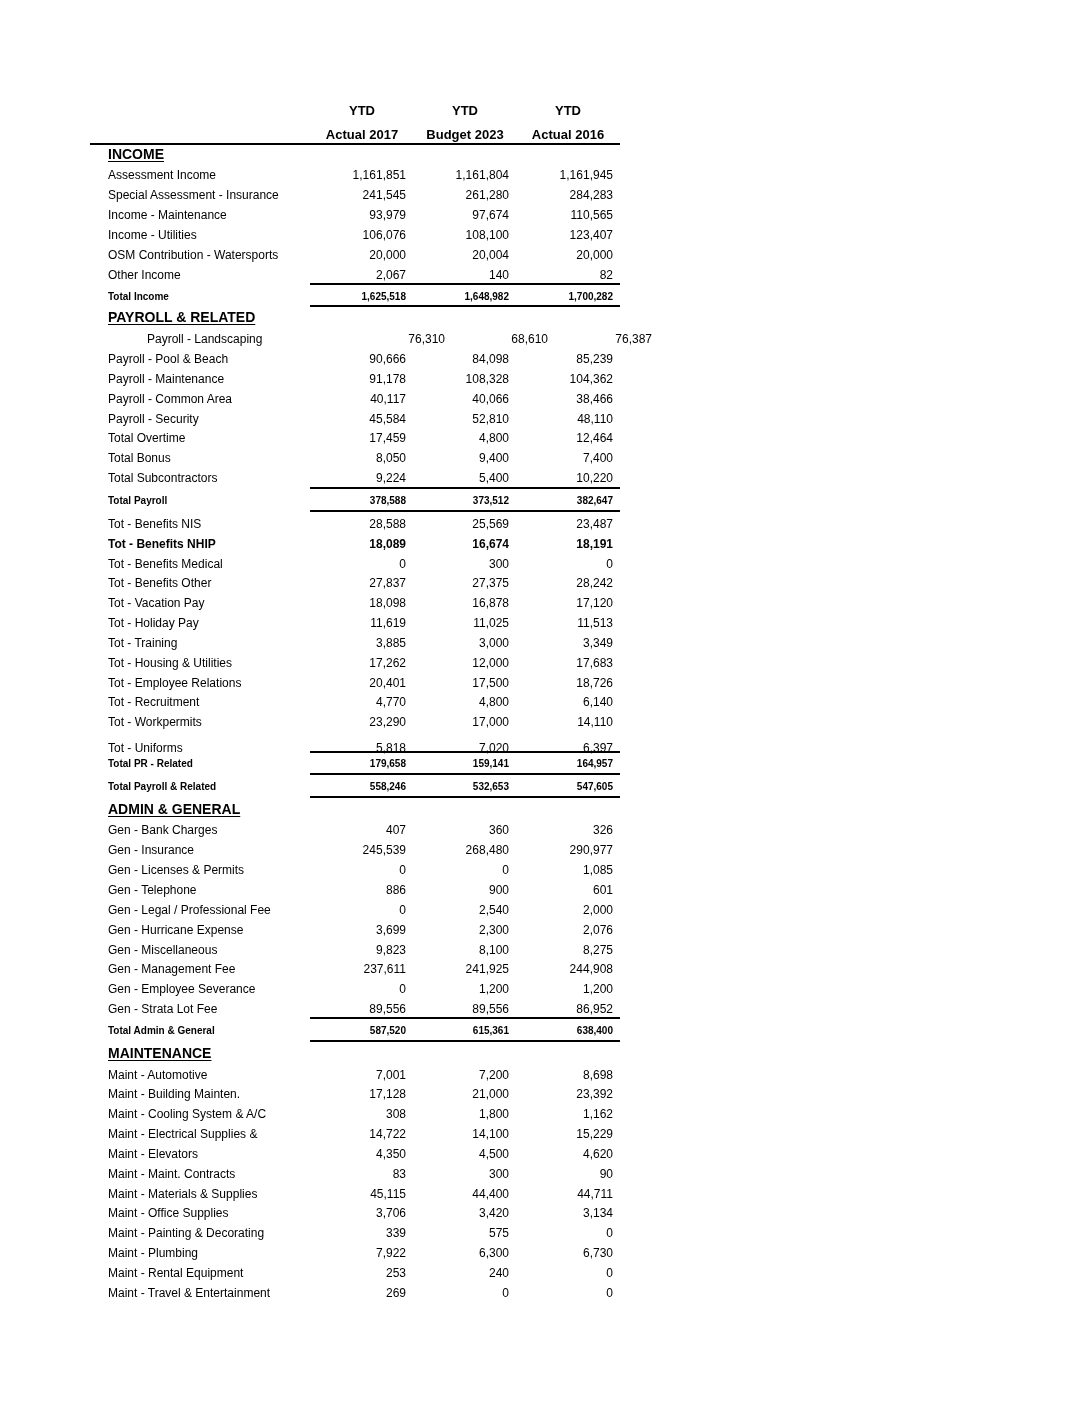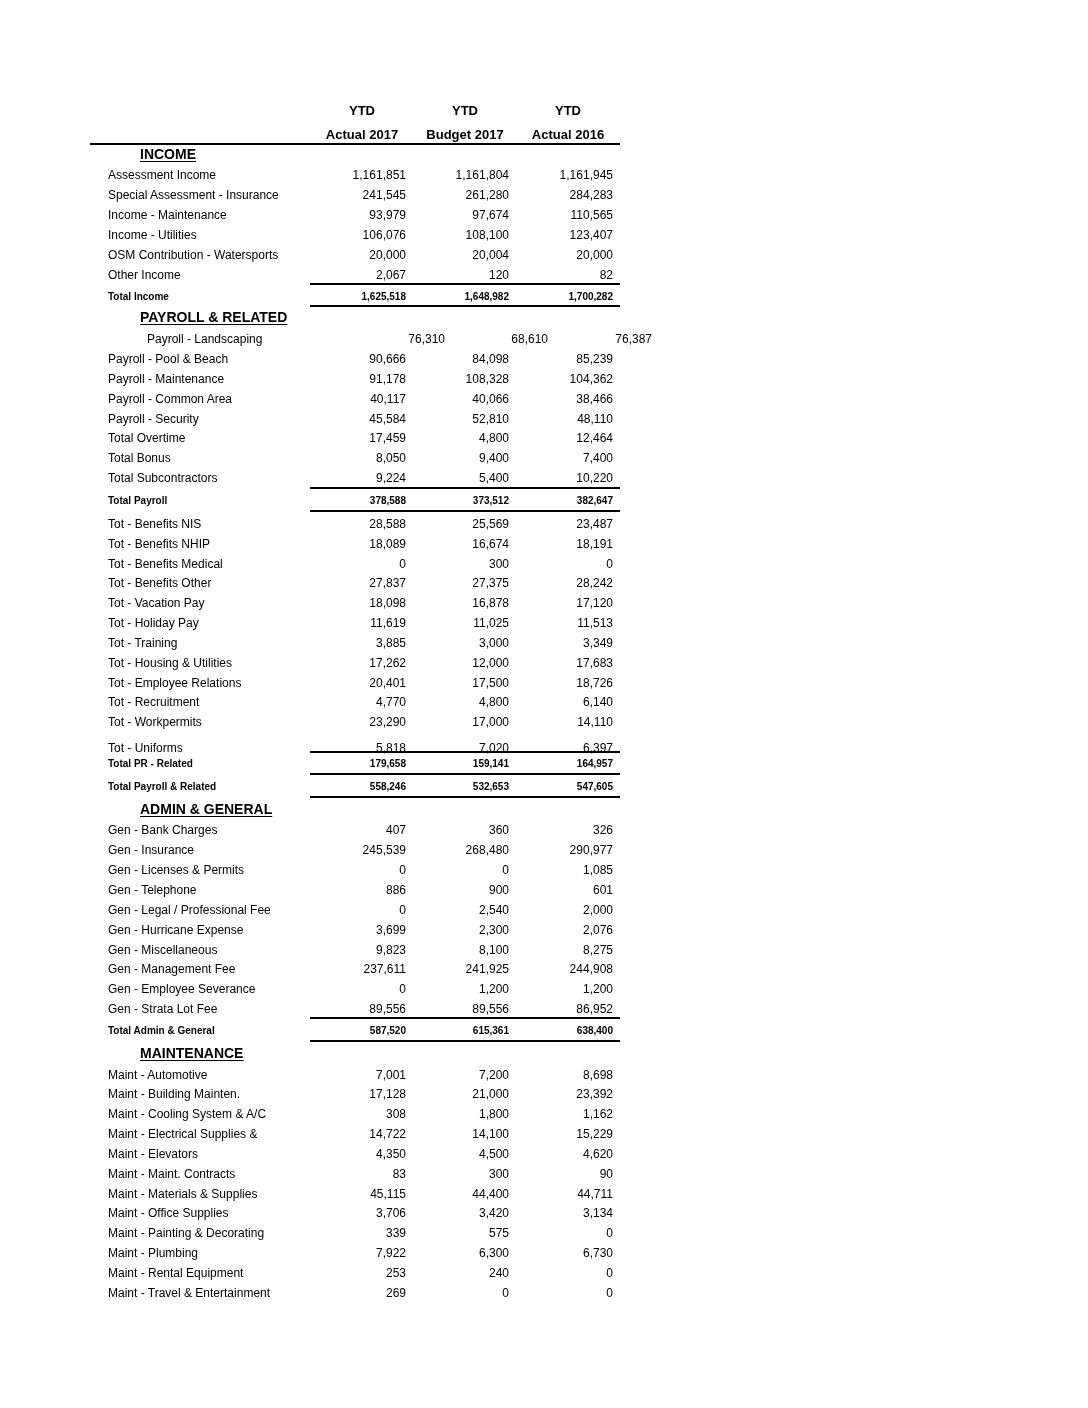--- a/index.html
+++ b/index.html
@@ -19,35 +19,35 @@
       position: absolute; left: 0; width: 1088px; height: 20px; font-size: 12px;
     }
     .row .label { position: absolute; left: 108px; top: 0; white-space: nowrap; }
     .row .val { position: absolute; top: 0; width: 100px; text-align: right; }
     .row .c1 { left: 306px; }
     .row .c2 { left: 409px; }
     .row .c3 { left: 513px; }
     .row.total { font-weight: bold; font-size: 10px; }
     .section-title {
       position: absolute; left: 108px; font-size: 14px; font-weight: bold;
-      text-decoration: underline; text-underline-offset: 2px; margin-left: 32px;
+      text-decoration: underline; text-underline-offset: 2px;
     }
     .rule {
       position: absolute; left: 310px; width: 310px; height: 2px; background: #000;
     }
   </style>
 </head>
 <body>
 
 <div class="page">
 
   <div class="hdr-cell" style="left:307px; top:103px;">YTD</div>
   <div class="hdr-cell" style="left:307px; top:127px;">Actual 2017</div>
   <div class="hdr-cell" style="left:410px; top:103px;">YTD</div>
-  <div class="hdr-cell" style="left:410px; top:127px;">Budget 2017</div>
+  <div class="hdr-cell" style="left:410px; top:127px;">Budget 2023</div>
   <div class="hdr-cell" style="left:513px; top:103px;">YTD</div>
   <div class="hdr-cell" style="left:513px; top:127px;">Actual 2016</div>
   <div class="header-rule"></div>
 
   <div class="section-title" style="top:146px;">INCOME</div>
 
   <div class="row" style="top:168px;">
     <span class="label">Assessment Income</span>
     <span class="val c1">1,161,851</span>
     <span class="val c2">1,161,804</span>
@@ -73,21 +73,21 @@
   </div>
   <div class="row" style="top:248px;">
     <span class="label">OSM Contribution - Watersports</span>
     <span class="val c1">20,000</span>
     <span class="val c2">20,004</span>
     <span class="val c3">20,000</span>
   </div>
   <div class="row" style="top:268px;">
     <span class="label">Other Income</span>
     <span class="val c1">2,067</span>
-    <span class="val c2">120</span>
+    <span class="val c2">140</span>
     <span class="val c3">82</span>
   </div>
   <div class="rule" style="top:283px;"></div>
   <div class="row total" style="top:291px;">
     <span class="label">Total Income</span>
     <span class="val c1">1,625,518</span>
     <span class="val c2">1,648,982</span>
     <span class="val c3">1,700,282</span>
   </div>
   <div class="rule" style="top:305px;"></div>
@@ -150,21 +150,21 @@
     <span class="val c3">382,647</span>
   </div>
   <div class="rule" style="top:510px;"></div>
 
   <div class="row" style="top:517px;">
     <span class="label">Tot - Benefits NIS</span>
     <span class="val c1">28,588</span>
     <span class="val c2">25,569</span>
     <span class="val c3">23,487</span>
   </div>
-  <div class="row" style="top:537px;">
+  <div class="row" style="top:537px;font-weight:bold;">
     <span class="label">Tot - Benefits NHIP</span>
     <span class="val c1">18,089</span>
     <span class="val c2">16,674</span>
     <span class="val c3">18,191</span>
   </div>
   <div class="row" style="top:557px;">
     <span class="label">Tot - Benefits Medical</span>
     <span class="val c1">0</span>
     <span class="val c2">300</span>
     <span class="val c3">0</span>

